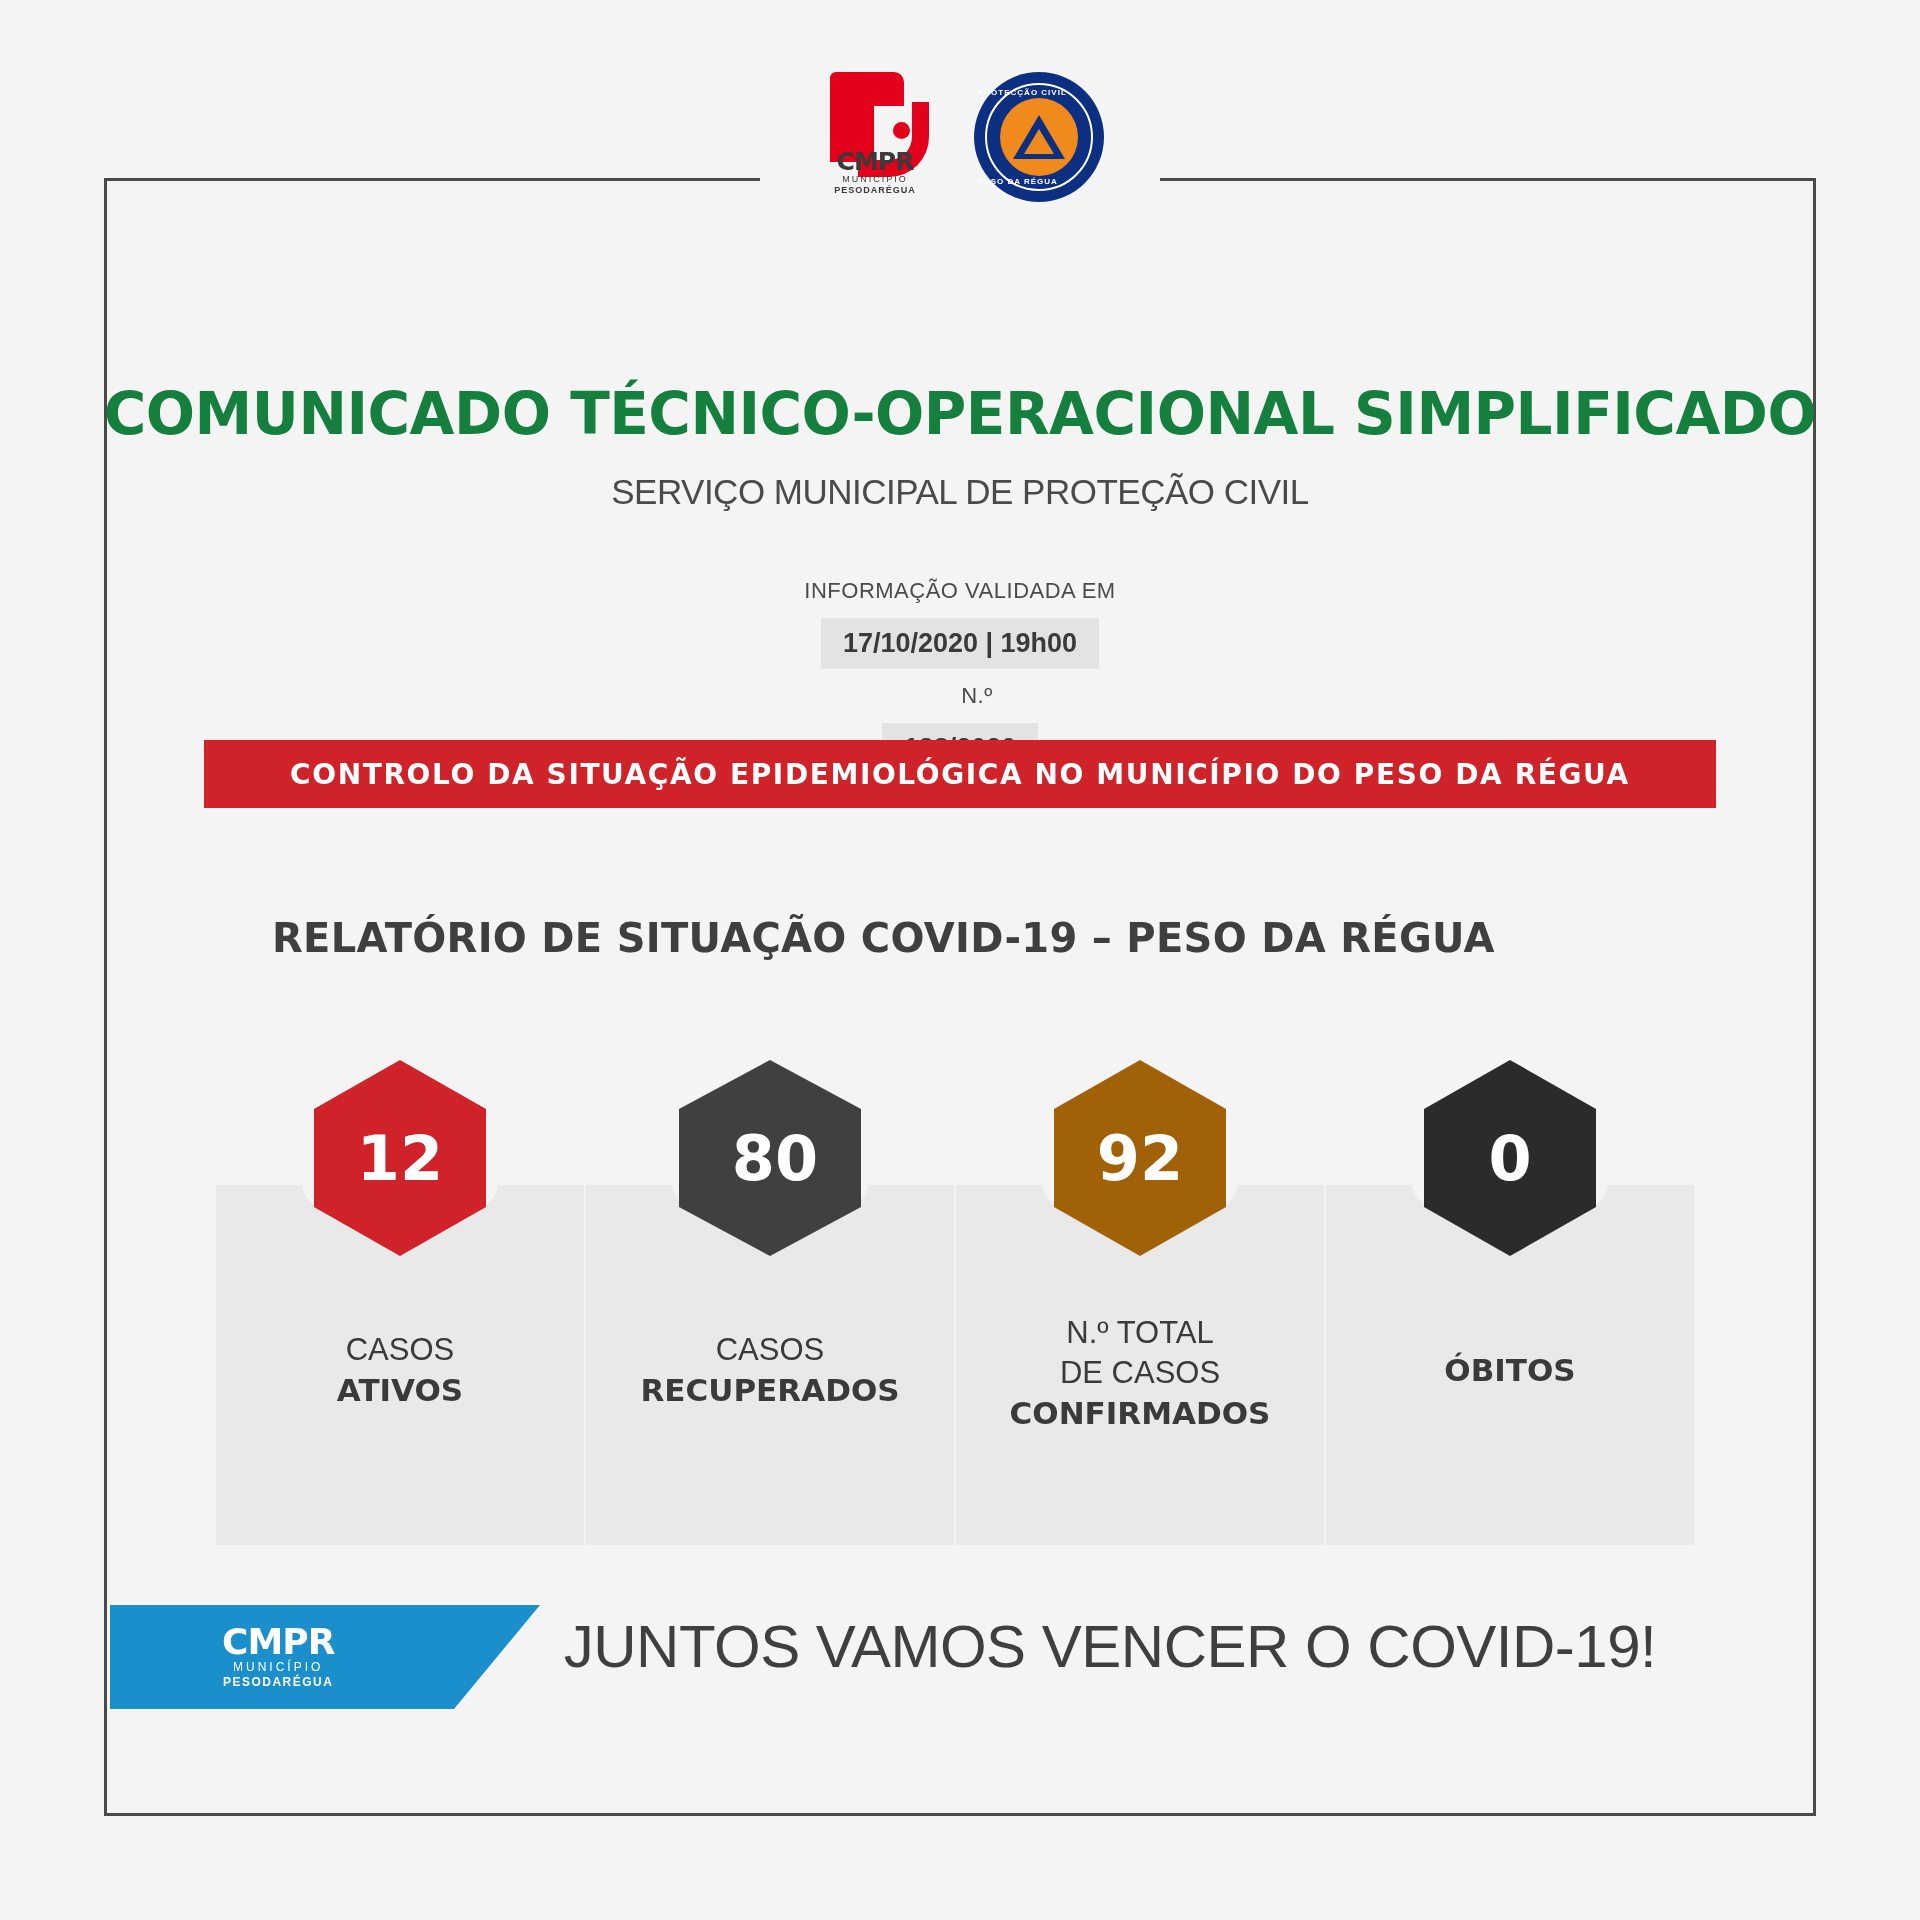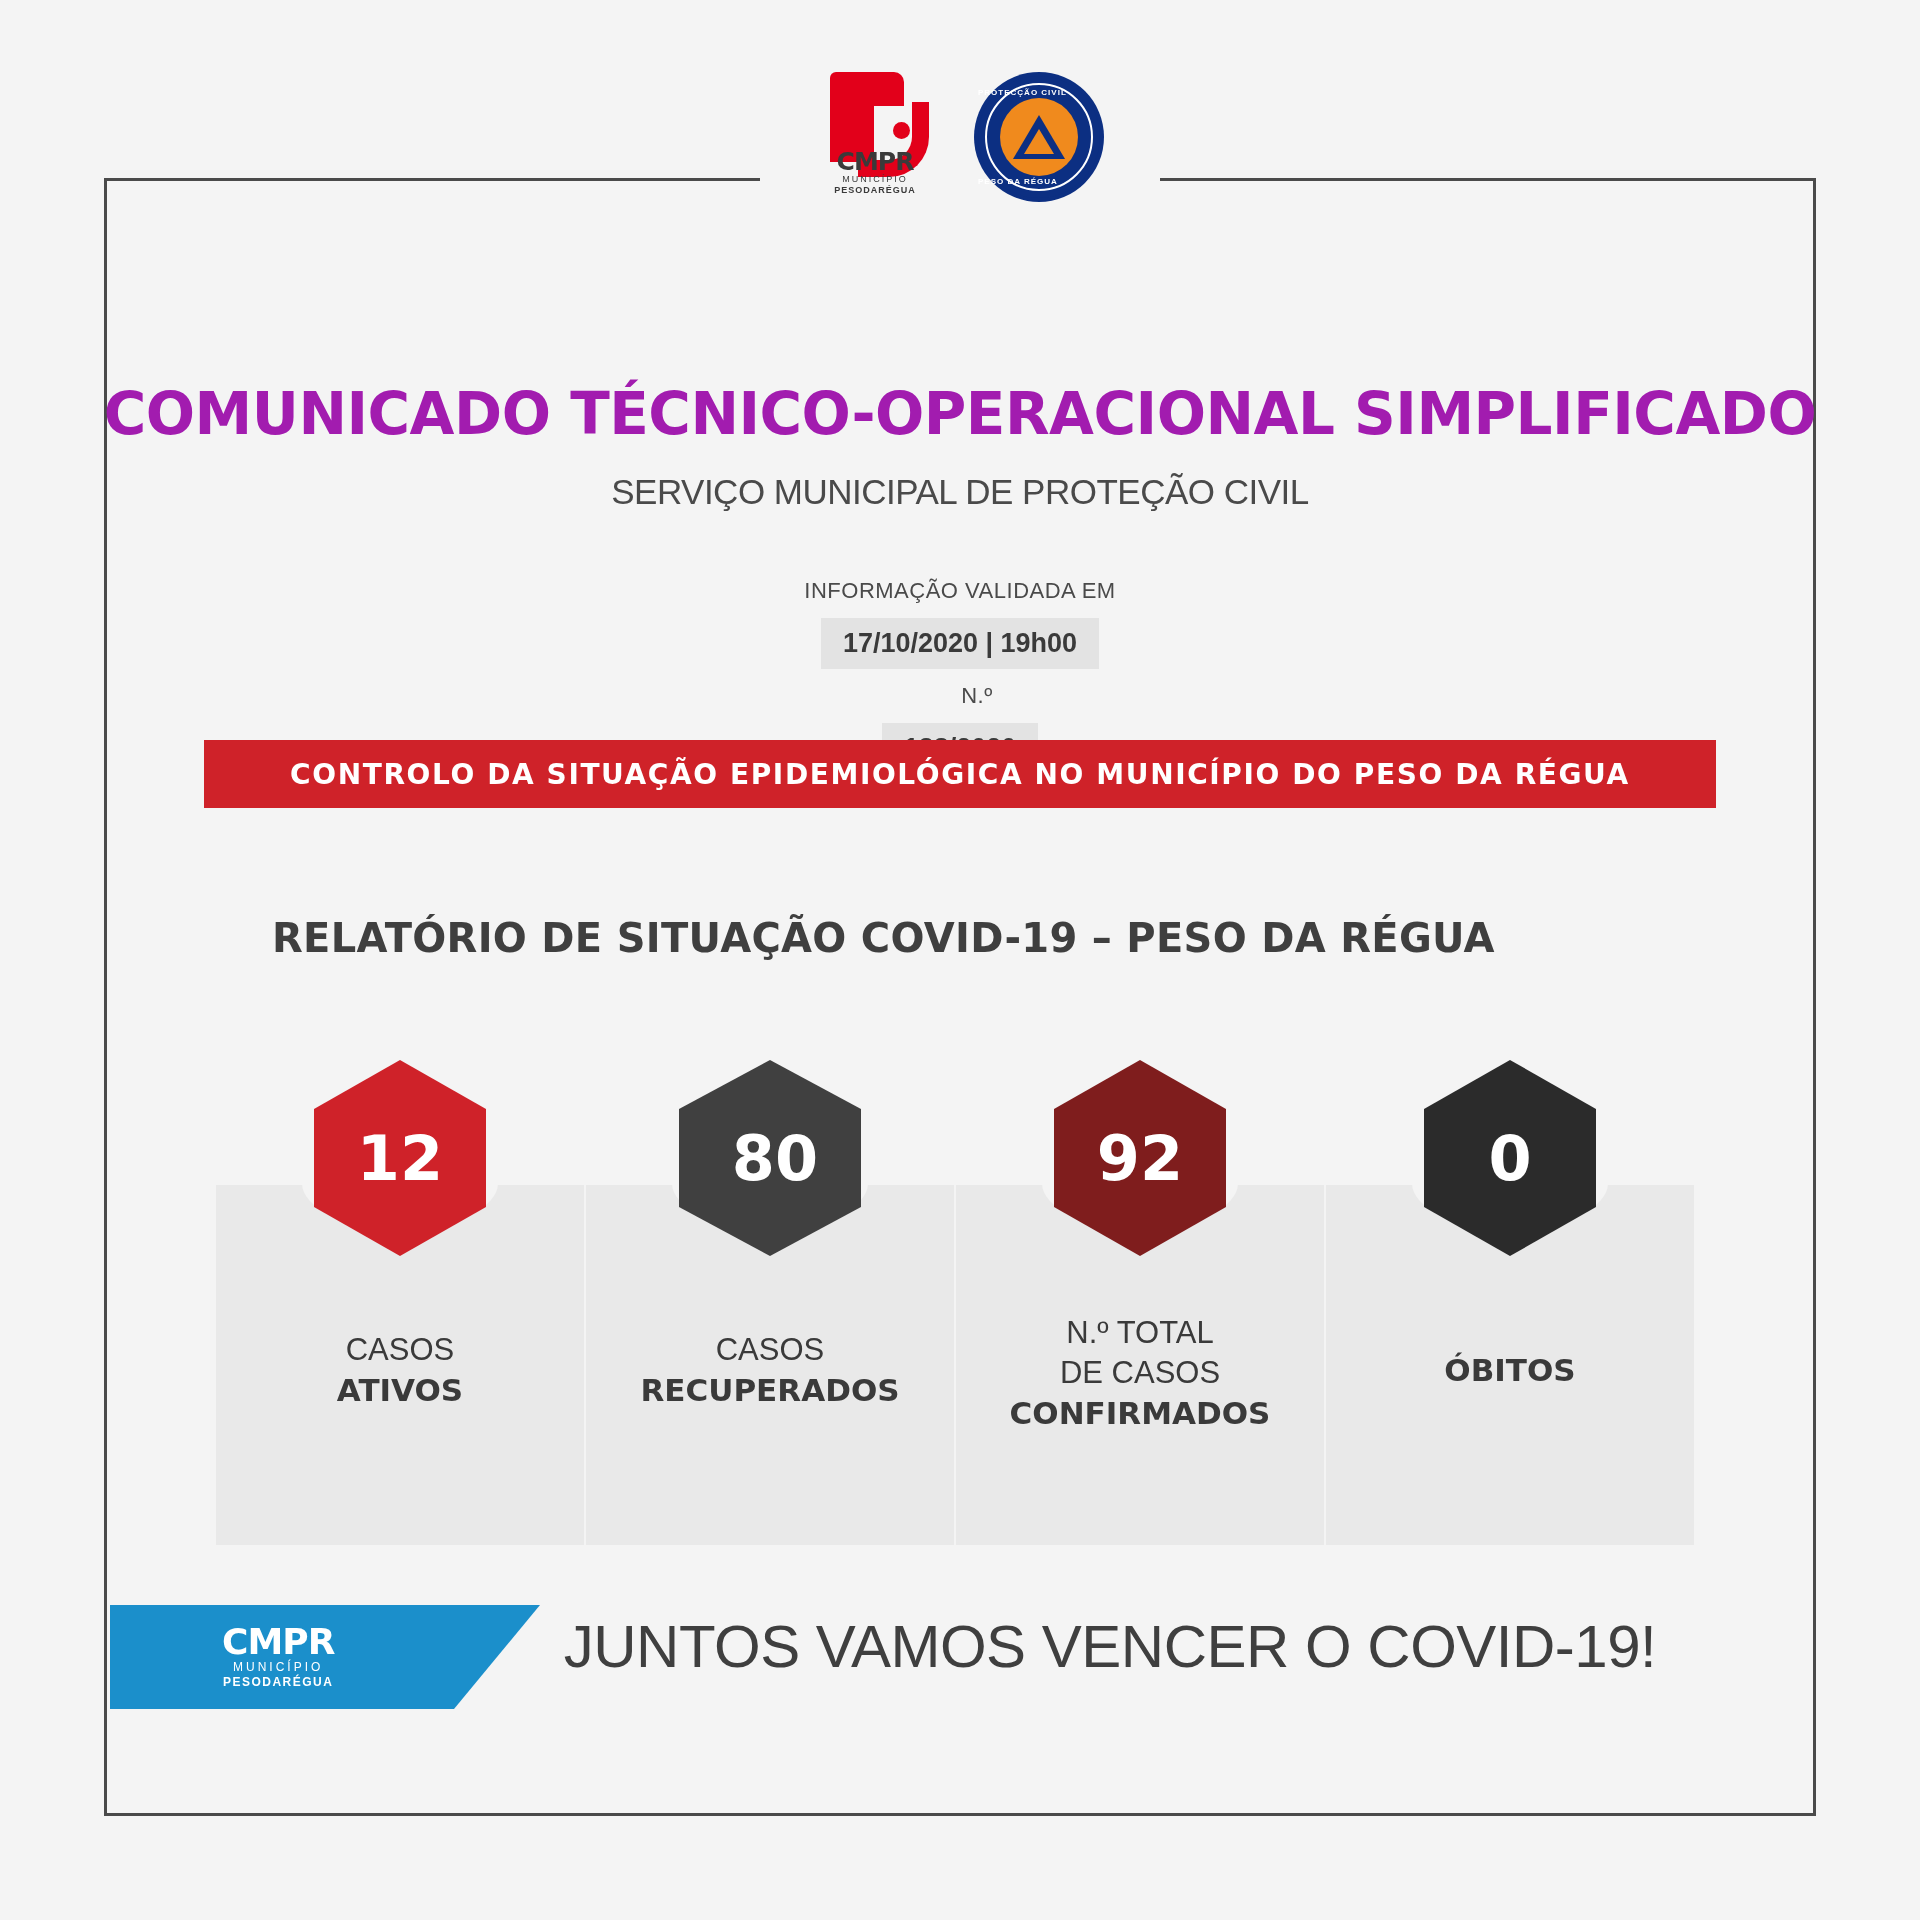--- a/index.html
+++ b/index.html
@@ -191,21 +191,21 @@
   .title-main {
     position: absolute;
     top: 380px;
     left: 0;
     width: 100%;
     text-align: center;
     font-family: "DejaVu Sans", sans-serif;
     font-weight: bold;
     font-size: 58px;
     letter-spacing: -0.5px;
-    color: #a21caf;
+    color: #15803d;
   }
   .title-sub {
     position: absolute;
     top: 472px;
     left: 0;
     width: 100%;
     text-align: center;
     font-size: 35px;
     color: #4a4a4a;
     letter-spacing: -0.5px;
@@ -435,21 +435,21 @@
     <div class="notch"></div>
     <div class="hex" id="hex1" style="background: #404040; padding-left: 10px;">80</div>
     <div class="stat-label">
       <span>CASOS</span><br>
       <span class="bold">RECUPERADOS</span>
     </div>
   </div>
 
   <div class="stat s2">
     <div class="notch"></div>
-    <div class="hex" id="hex2" style="background: #7f1d1d;">92</div>
+    <div class="hex" id="hex2" style="background: #a16207;">92</div>
     <div class="stat-label" style="top:128px">
       <span>N.º TOTAL</span><br>
       <span>DE CASOS</span><br>
       <span class="bold">CONFIRMADOS</span>
     </div>
   </div>
 
   <div class="stat s3">
     <div class="notch"></div>
     <div class="hex" id="hex3" style="background: rgb(43, 43, 43);">0</div>

